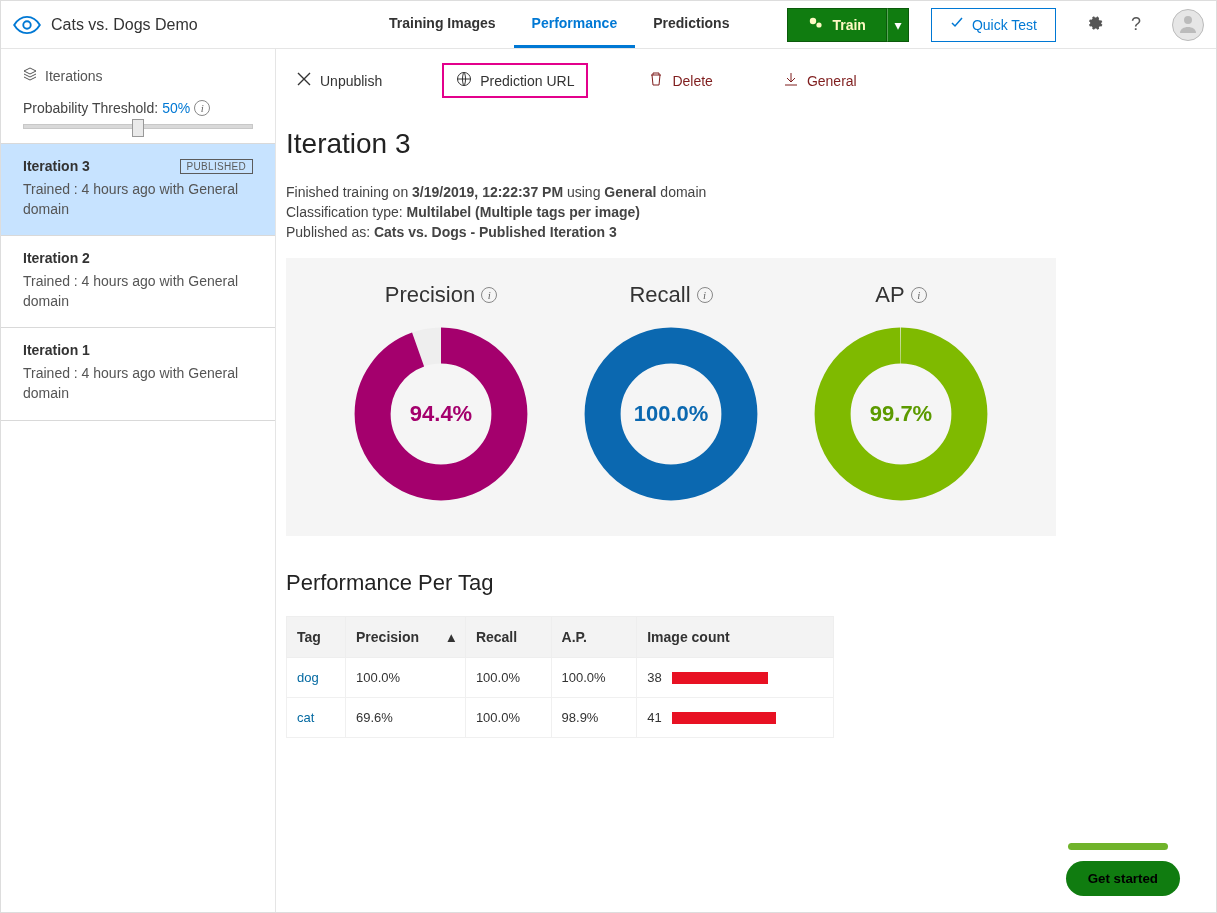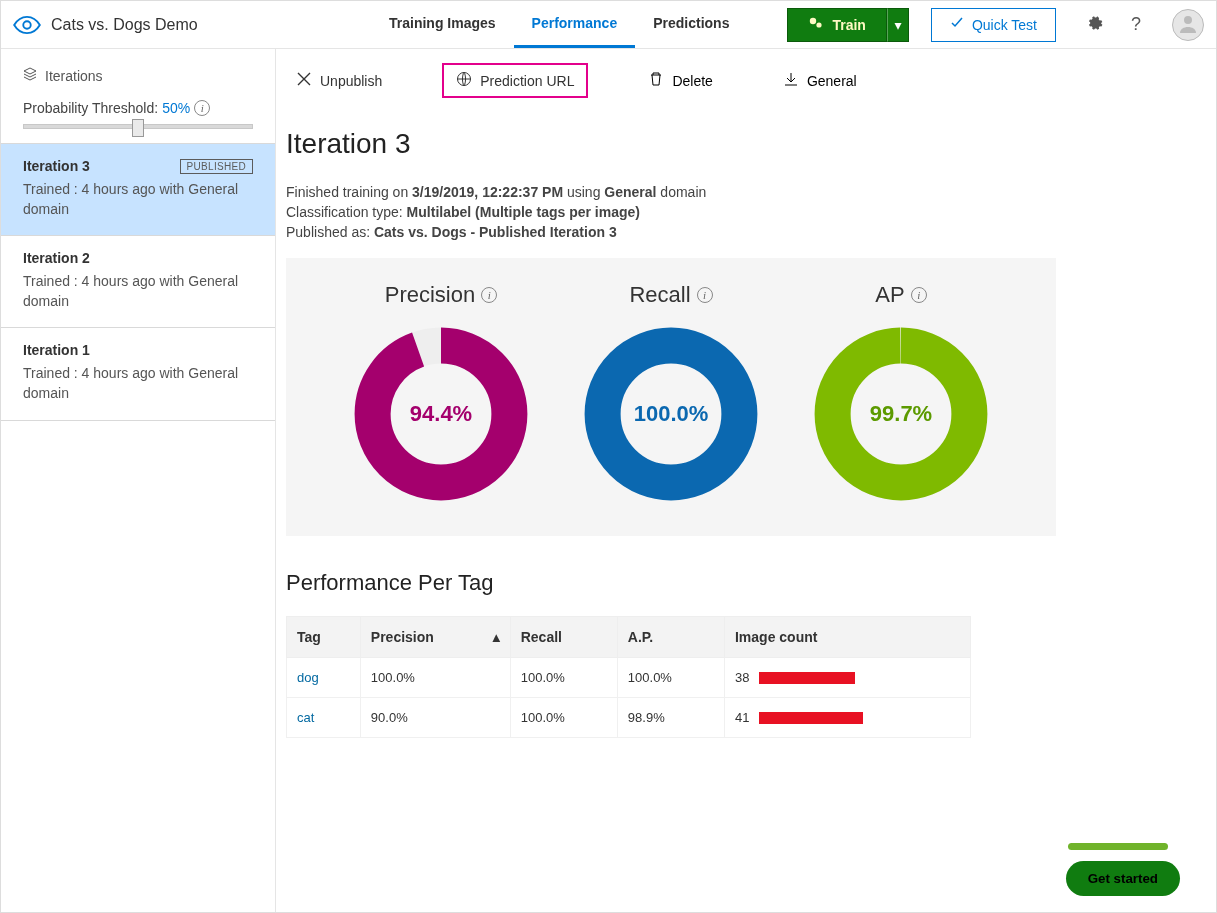--- a/index.html
+++ b/index.html
@@ -38,38 +38,38 @@
 .iteration.active { background: #c7e3ff; }
 .iter-top { display: flex; align-items: center; justify-content: space-between; }
 .iter-name { font-weight: 600; color: #333; }
 .pub-badge { border: 1px solid #5b5b5b; font-size: 10px; padding: 1px 6px; letter-spacing: 0.3px; color: #5b5b5b; }
 .iter-sub { color: #555; margin-top: 6px; line-height: 1.4; }
 
 
 .main { flex: 1; overflow: auto; position: relative; }
 .toolbar { display: flex; align-items: center; gap: 50px; padding: 14px 10px 14px 10px; }
 .tbtn { display: flex; align-items: center; gap: 8px; color: #333; cursor: pointer; padding: 4px 10px; }
-.tbtn.disabled { color: #000000; cursor: default; }
+.tbtn.disabled { color: #7f1d1d; cursor: default; }
 .tbtn.outlined { border: 2px solid #e3008c; padding: 6px 12px; }
 .tbtn svg { width: 16px; height: 16px; }
 
 .content { padding: 0 0 40px 10px; }
 h1.title { font-size: 28px; font-weight: 400; color: #222; margin: 16px 0 24px; }
 .meta-line { color: #444; margin-bottom: 4px; }
 .meta-line b { font-weight: 600; }
 
 .gauges { background: #f5f5f5; margin-top: 18px; padding: 24px 40px 32px; display: flex; justify-content: space-around; width: 770px; }
 .gauge { text-align: center; width: 200px; }
 .gauge-label { font-size: 22px; color: #333; display: flex; align-items: center; justify-content: center; gap: 6px; margin-bottom: 16px; }
 .donut-wrap { position: relative; width: 180px; height: 180px; margin: 0 auto; }
 .donut-wrap svg { width: 180px; height: 180px; }
 .donut-val { position: absolute; inset: 0; display: flex; align-items: center; justify-content: center; font-size: 22px; font-weight: 600; }
 
 .section-h { font-size: 22px; font-weight: 400; margin: 34px 0 20px; color: #222; }
-.perf-table { width: 685px; border-collapse: collapse; }
+.perf-table { width: 548px; border-collapse: collapse; }
 .perf-table th { text-align: left; font-weight: 600; background: #f3f3f3; border: 1px solid #eee; padding: 12px 10px; }
 .perf-table td { border: 1px solid #f0f0f0; padding: 12px 10px; font-size: 13px; }
 .perf-table td.link { color: #0369a1; cursor: pointer; }
 .sort-ic { float: right; }
 .bar-cell { display: flex; align-items: center; gap: 10px; }
 .tiny-bar { height: 12px; background: #e81123; }
 
 .progress { position: absolute; right: 48px; bottom: 62px; width: 100px; height: 7px; background: #70b32b; border-radius: 4px; }
 .get-started { position: absolute; right: 36px; bottom: 16px; background: #107c10; color: #000000; border: none; border-radius: 20px; padding: 10px 22px; font-weight: 600; cursor: pointer; }
 
@@ -289,21 +289,21 @@
               <td>100.0%</td>
               <td>
                   <div class="bar-cell">
                     <span>38</span>
                     <div class="tiny-bar" style="width: 96px;"></div>
                   </div>
                 </td>
             </tr>
             <tr>
               <td class="link">cat</td>
-              <td>90.0%</td>
+              <td>69.6%</td>
               <td>100.0%</td>
               <td>98.9%</td>
               <td>
                   <div class="bar-cell">
                     <span>41</span>
                     <div class="tiny-bar" style="width: 104px;"></div>
                   </div>
                 </td>
             </tr>
           </tbody>

